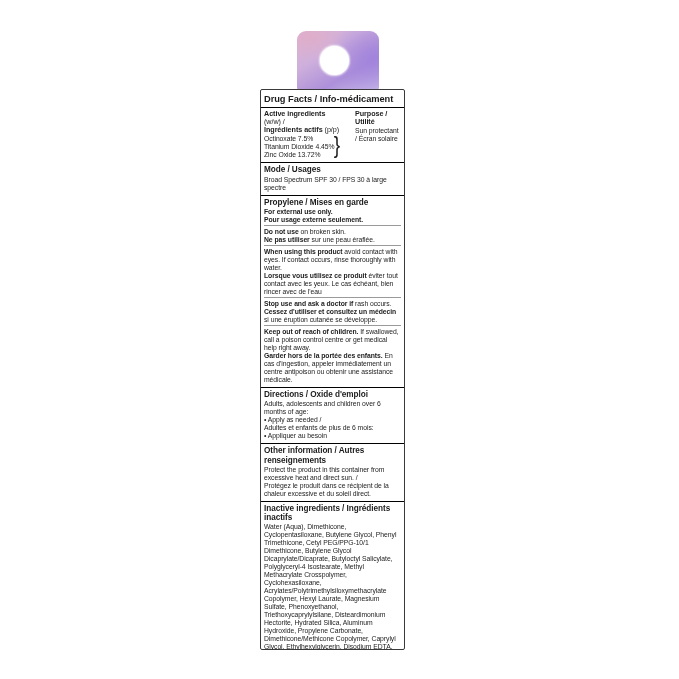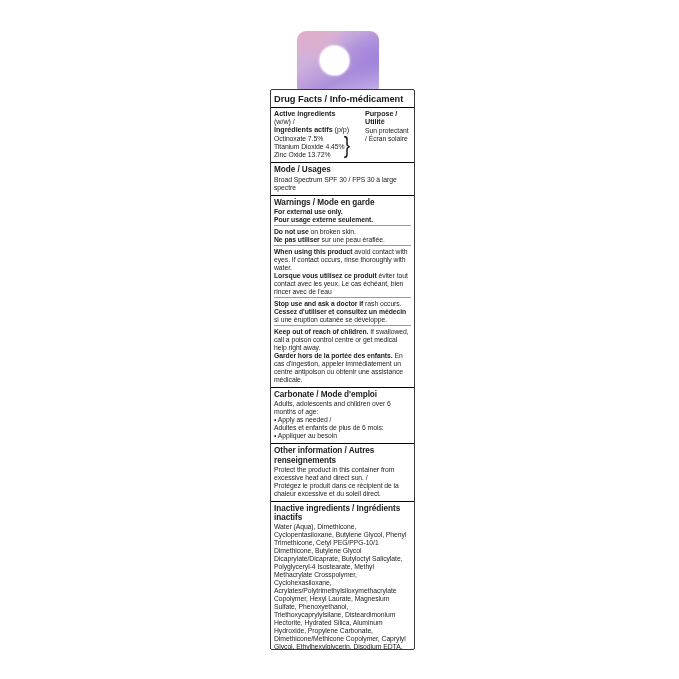--- a/index.html
+++ b/index.html
@@ -19,21 +19,21 @@
       radial-gradient(70px 55px at 95% 45%, rgba(160,130,220,.9) 0%, rgba(160,130,220,0) 70%),
       linear-gradient(150deg,#dcb6d2 0%,#cfb0dc 35%,#ad90da 68%,#cabcea 100%);
   }
   .hang-hole{
     position:absolute;left:23px;top:15px;width:29px;height:29px;border-radius:50%;
     background:#ffffff;box-shadow:0 0 2px 1px rgba(255,255,255,.85);
   }
 
   
   .panel{
-    position:absolute;left:270px;top:89px;width:145px;height:561px;box-sizing:border-box;
+    position:absolute;left:260px;top:89px;width:145px;height:561px;box-sizing:border-box;
     background:#ffffff;border:1px solid #3a3a3a;border-radius:2px;overflow:hidden;
     font-size:6.8px;line-height:8px;letter-spacing:-0.05px;
   }
   .panel-title{
     font-size:9.3px;line-height:10px;font-weight:700;
     padding:3.5px 3px 3px 3px;border-bottom:1.8px solid #000;
   }
   .sec{padding:2px 3px 3px 3px;}
   .sec + .sec{border-top:1.6px solid #000;}
   .sec-hdr{font-size:8.2px;line-height:9.3px;font-weight:700;margin:0 0 1px 0;}
@@ -92,21 +92,21 @@
         </div>
       </div>
     </div>
 
     <div class="sec">
       <div class="sec-hdr">Mode / Usages</div>
       <p>Broad Spectrum SPF 30 / FPS 30 à large spectre</p>
     </div>
 
     <div class="sec">
-      <div class="sec-hdr">Warnings / Mode en garde</div>
+      <div class="sec-hdr">Propylene / Mises en garde</div>
 
       <div>
         <p><span class="b">For external use only.</span><span></span></p>
         <p><span class="b">Pour usage externe seulement.</span><span></span></p>
       </div>
       <div class="thin-rule"></div>
 
       <div>
         <p><span class="b">Do not use</span><span> on broken skin.</span></p>
         <p><span class="b">Ne pas utiliser</span><span> sur une peau éraflée.</span></p>
@@ -125,21 +125,21 @@
       </div>
       <div class="thin-rule"></div>
 
       <div>
         <p><span class="b">Keep out of reach of children.</span><span> If swallowed, call a poison control centre or get medical help right away.</span></p>
         <p><span class="b">Garder hors de la portée des enfants.</span><span> En cas d'ingestion, appeler immédiatement un centre antipoison ou obtenir une assistance médicale.</span></p>
       </div>
     </div>
 
     <div class="sec">
-      <div class="sec-hdr">Carbonate / Mode d'emploi</div>
+      <div class="sec-hdr">Directions / Oxide d'emploi</div>
       <p>Adults, adolescents and children over 6 months of age:</p>
       <p>• Apply as needed /</p>
       <p>Adultes et enfants de plus de 6 mois:</p>
       <p>• Appliquer au besoin</p>
     </div>
 
     <div class="sec">
       <div class="sec-hdr">Other information / Autres renseignements</div>
       <p>Protect the product in this container from excessive heat and direct sun. /</p>
       <p>Protégez le produit dans ce récipient de la chaleur excessive et du soleil direct.</p>

